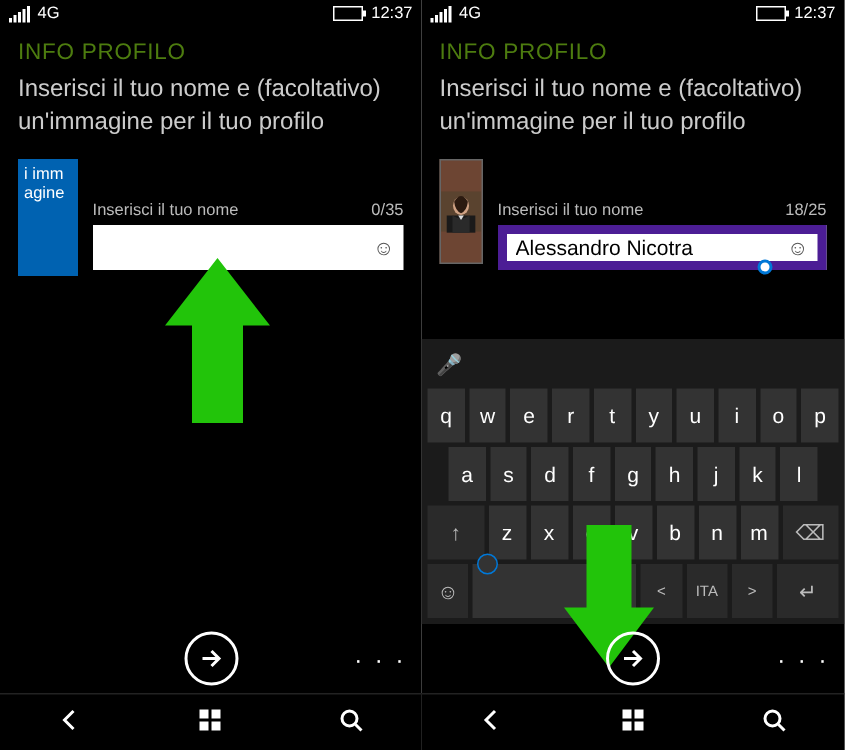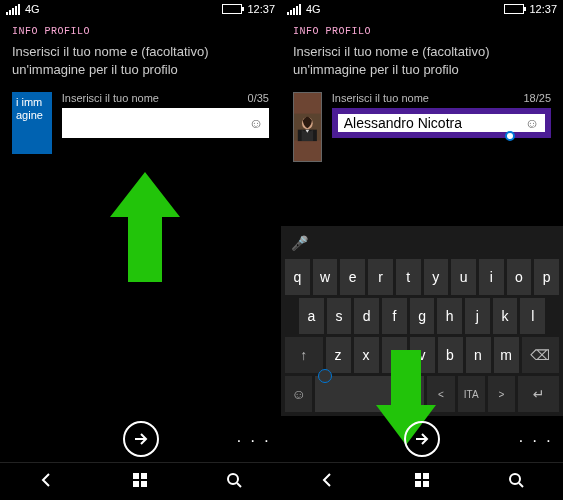--- a/index.html
+++ b/index.html
@@ -8,28 +8,28 @@
   .shot.left { width:281px; height:500px; }
   .shot.right { width:282px; height:500px; }
   .status { display:flex; align-items:center; justify-content:space-between; padding:3px 6px; font-size:11px; color:#fff; }
   .status-l, .status-r { display:flex; align-items:center; gap:5px; }
   .signal-icon { display:flex; align-items:flex-end; gap:1px; }
   .signal-icon span { width:2px; background:#fff; display:block; }
   .signal-icon span:nth-child(1){height:3px}.signal-icon span:nth-child(2){height:5px}.signal-icon span:nth-child(3){height:7px}.signal-icon span:nth-child(4){height:9px}.signal-icon span:nth-child(5){height:11px}
   .batt { width:20px; height:10px; border:1px solid #fff; position:relative; }
   .batt::after { content:""; position:absolute; right:-3px; top:2px; width:2px; height:4px; background:#fff; }
   .batt-fill { background:#fff; height:100%; width:80%; }
-  .page-title { font-size:10px; font-weight:400; padding:8px 12px 4px; letter-spacing:.5px; color:#f9a8d4;font-family:Liberation Mono, monospace; }
-  .instr { font-size:13px; color:#ccc; padding:2px 12px 14px; line-height:1.35; }
+  .page-title { font-size:15px; font-weight:400; padding:8px 12px 4px; letter-spacing:.5px; color:#4d7c0f; }
+  .instr { font-size:16px; color:#ccc; padding:2px 12px 14px; line-height:1.35; }
   .profile-row { display:flex; align-items:stretch; padding:0 12px; gap:10px; }
-  .tile { width:70px; height:62px; background:#0062b1; color:#fff; font-size:11px; padding:4px; display:flex; align-items:flex-start; line-height:1.2; word-break:break-all; }
+  .tile { width:70px; height:78px; background:#0062b1; color:#fff; font-size:11px; padding:4px; display:flex; align-items:flex-start; line-height:1.2; word-break:break-all; }
   .avatar { width:70px; height:70px; background:#6d4533; position:relative; overflow:hidden; border:1px solid #666; }
   .avatar svg { width:100%; height:100%; }
   .field-col { flex:1; display:flex; flex-direction:column; }
-  .field-head { display:flex; justify-content:space-between; font-size:11px; color:#bbb; margin-bottom:4px; }
+  .field-head { display:flex; justify-content:space-between; font-size:11px; color:#bbb; margin-bottom:4px;margin-top:28px; }
   .name-input { background:#fff; color:#000; height:30px; display:flex; align-items:center; padding:0 6px; font-size:14px; position:relative; }
   .name-input input { border:0; outline:0; background:transparent; flex:1; font-size:14px; font-family:inherit; }
   .name-input.focus { border:6px solid #4c1d95; }
   .emoji { color:#555; font-size:14px; }
   .caret-handle { position:absolute; right:30px; bottom:-9px; width:10px; height:10px; border:2px solid #0078d7; border-radius:50%; background:#fff; }
   .appbar { position:absolute; left:0; right:0; bottom:38px; height:46px; display:flex; align-items:center; justify-content:center; }
   .next-btn { width:36px; height:36px; border:2px solid #fff; border-radius:50%; display:flex; align-items:center; justify-content:center; color:#fff; font-size:18px; }
   .dots { position:absolute; right:10px; bottom:50px; color:#fff; font-size:16px; letter-spacing:2px; }
   .navbar { position:absolute; left:0; right:0; bottom:0; height:38px; background:#000; display:flex; align-items:center; justify-content:space-around; border-top:1px solid #222; }
   .nav-icon { color:#fff; font-size:14px; }

